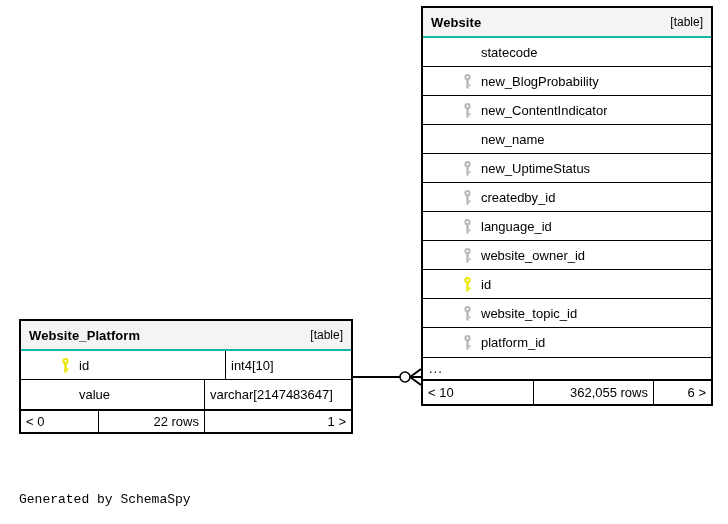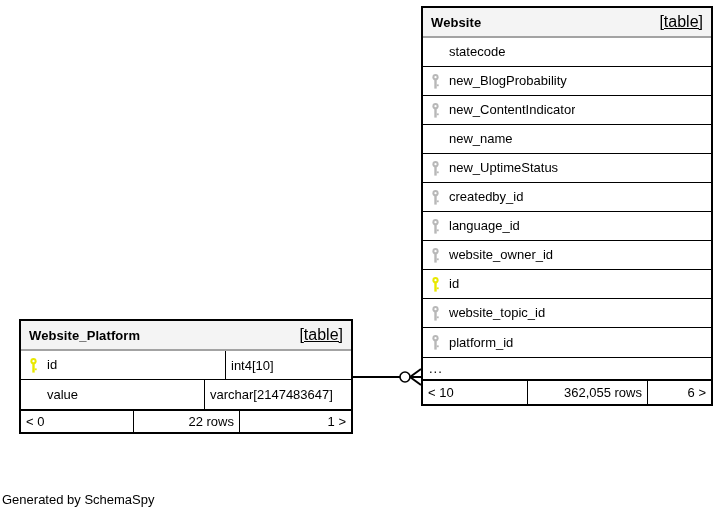--- a/index.html
+++ b/index.html
@@ -22,55 +22,56 @@
     background: #ffffff;
     border: 2px solid #000000;
     box-sizing: border-box;
   }
 
   .entity-header {
     display: flex;
     align-items: center;
     justify-content: space-between;
     background: #f4f4f4;
-    border-bottom: 2px solid #a3a3a3;
+    border-bottom: 2px solid #14b8a6;
     box-sizing: border-box;
     height: 30px;
     padding: 0 8px;
   }
   .entity-title {
     font-size: 13px;
     font-weight: bold;
     letter-spacing: 0.1px;
     white-space: nowrap;
   }
   .entity-kind {
-    font-size: 16px;
+    font-size: 12px;
     font-weight: normal;
     white-space: nowrap;
-    text-decoration: underline;
   }
 
   .rows { display: block; }
 
   .row {
     display: flex;
     align-items: center;
     box-sizing: border-box;
     height: 29px;
     border-bottom: 1px solid #000000;
   }
   .row:last-child { border-bottom: none; }
 
   .cell-name {
     display: flex;
+    align-items: center;
     flex: 1 1 auto;
     min-width: 0;
     padding-left: 8px;
     box-sizing: border-box;
+    margin-left: 32px;
   }
   .cell-type {
     flex: 0 0 auto;
     box-sizing: border-box;
     border-left: 1px solid #000000;
     padding-left: 5px;
     display: flex;
     align-items: center;
     height: 100%;
     font-size: 13px;
@@ -280,21 +281,21 @@
           </span>
           <span class="col-label">platform_id</span>
         </div>
       </div>
     </div>
 
   <div class="row-ellipsis">...</div>
 
   <div class="entity-footer">
     <span class="f-cell f-left" style="width:104px;">&lt; 10</span>
-    <span class="f-cell f-mid" style="width:120px;">362,055 rows</span>
+    <span class="f-cell f-mid" style="width:120px;margin-left:6px;">362,055 rows</span>
     <span class="f-cell f-right" style="flex:1 1 auto;">6 &gt;</span>
   </div>
 </div>
 
 <div class="entity" id="website-platform-entity" style="left:19px; top:319px; width:334px;">
 
   <div class="entity-header">
     <span class="entity-title">Website_Platform</span>
     <span class="entity-kind">[table]</span>
   </div>
@@ -318,31 +319,31 @@
         <div class="cell-name">
           <span class="keyslot"></span>
           <span class="col-label">value</span>
         </div>
         <div class="cell-type" style="width: 147px;">varchar[2147483647]</div>
       </div>
     </div>
 
   <div class="entity-footer" style="border-top:2px solid #000;">
     <span class="f-cell f-left" style="width:77px;">&lt; 0</span>
-    <span class="f-cell f-mid" style="width:106px;margin-left:35px;">22 rows</span>
+    <span class="f-cell f-mid" style="width:106px;">22 rows</span>
     <span class="f-cell f-right" style="flex:1 1 auto;">1 &gt;</span>
   </div>
 </div>
 
 <svg class="connector" style="left:351px; top:364px;" width="74" height="26" viewBox="0 0 74 26">
 
   <line x1="0" y1="13" x2="49" y2="13" stroke="#000000" stroke-width="2"></line>
 
   <circle cx="54" cy="13" r="5" fill="#ffffff" stroke="#000000" stroke-width="1.6"></circle>
 
   <g stroke="#000000" stroke-width="2" fill="none">
     <line x1="70" y1="5" x2="59" y2="13"></line>
     <line x1="70" y1="21" x2="59" y2="13"></line>
     <line x1="70" y1="13" x2="59" y2="13"></line>
   </g>
 </svg>
 
-<div class="caption" style="left:2px; top:492px;">Generated by SchemaSpy</div>
+<div class="caption" style="left:19px; top:492px;font-family:Liberation Mono, monospace;">Generated by SchemaSpy</div>
 
 </body></html>

